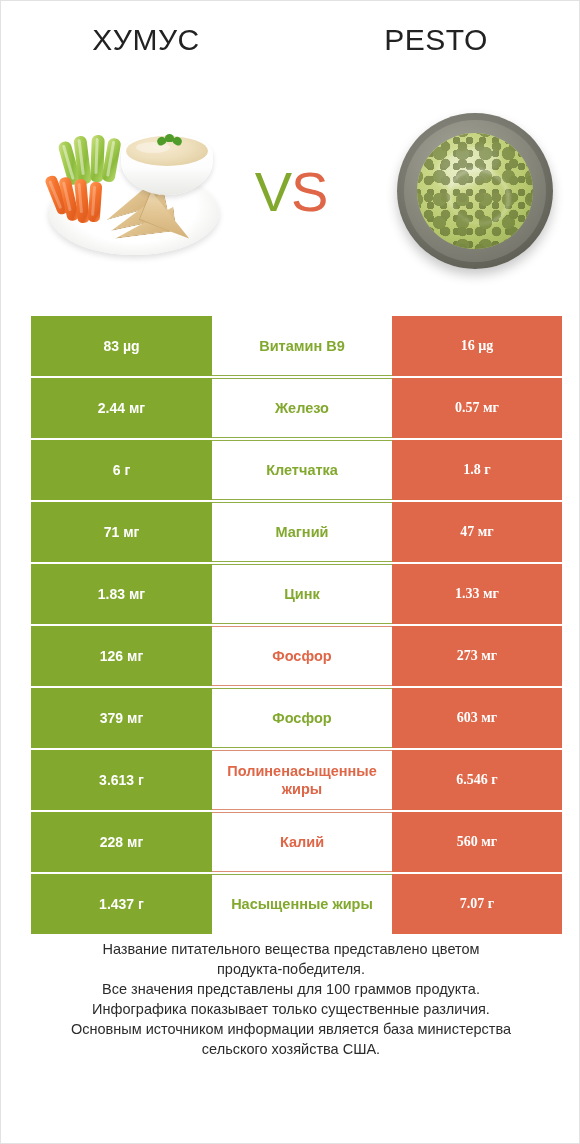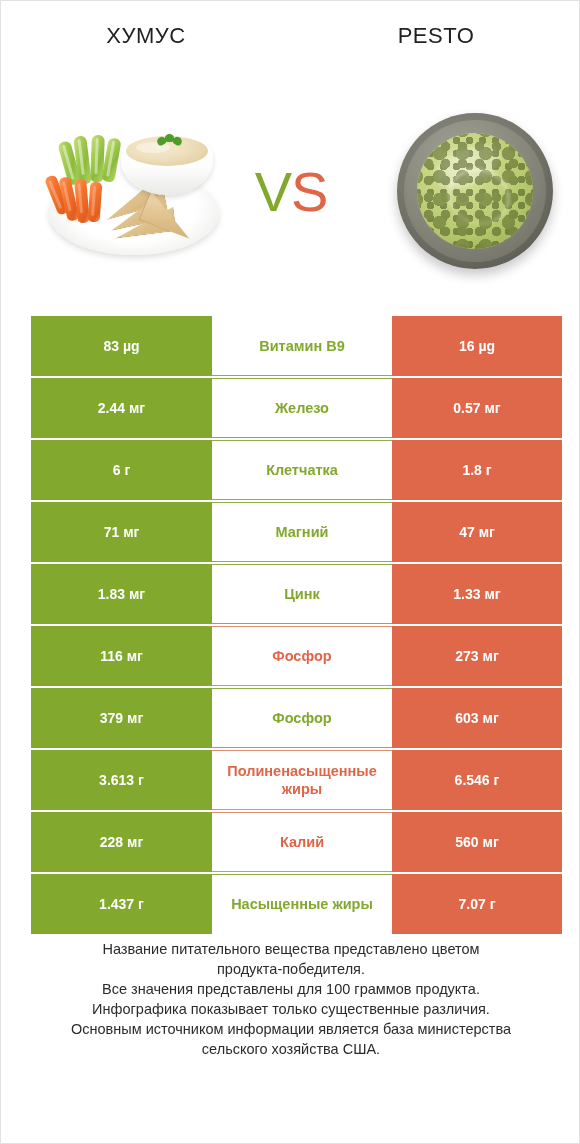--- a/index.html
+++ b/index.html
@@ -26,21 +26,21 @@
   .header {
     position: absolute;
     top: 0;
     left: 0;
     width: 580px;
     height: 300px;
   }
   .title {
     position: absolute;
     top: 22px;
-    font-size: 22px;
+    font-size: 30px;
     font-weight: 400;
     letter-spacing: 0.5px;
     color: #222222;
     text-align: center;
     white-space: nowrap;
   }
   .title-left  { left: 0;   width: 290px; }
   .title-right { left: 290px; width: 290px; }
 
   
@@ -240,20 +240,21 @@
   }
   .cell-left {
     width: 181px;
     background: #82A92E;
     color: #ffffff;
   }
   .cell-right {
     width: 170px;
     background: #E0684A;
     color: #ffffff;
+    font-family: Liberation Serif, serif;
   }
   .cell-mid {
     width: 180px;
     background: #ffffff;
     color: #82A92E;
     font-weight: 600;
     font-size: 14.5px;
     text-align: center;
     line-height: 18px;
     padding: 0 1px;
@@ -366,21 +367,21 @@
         <div class="cell cell-right">47 мг</div>
       </div>
       <div class="row">
         <div class="cell cell-left">1.83 мг</div>
         <div class="cell cell-mid win-green">
           <span class="label-inner">Цинк</span>
         </div>
         <div class="cell cell-right">1.33 мг</div>
       </div>
       <div class="row">
-        <div class="cell cell-left">116 мг</div>
+        <div class="cell cell-left">126 мг</div>
         <div class="cell cell-mid win-orange">
           <span class="label-inner">Фосфор</span>
         </div>
         <div class="cell cell-right">273 мг</div>
       </div>
       <div class="row">
         <div class="cell cell-left">379 мг</div>
         <div class="cell cell-mid win-green">
           <span class="label-inner">Фосфор</span>
         </div>

